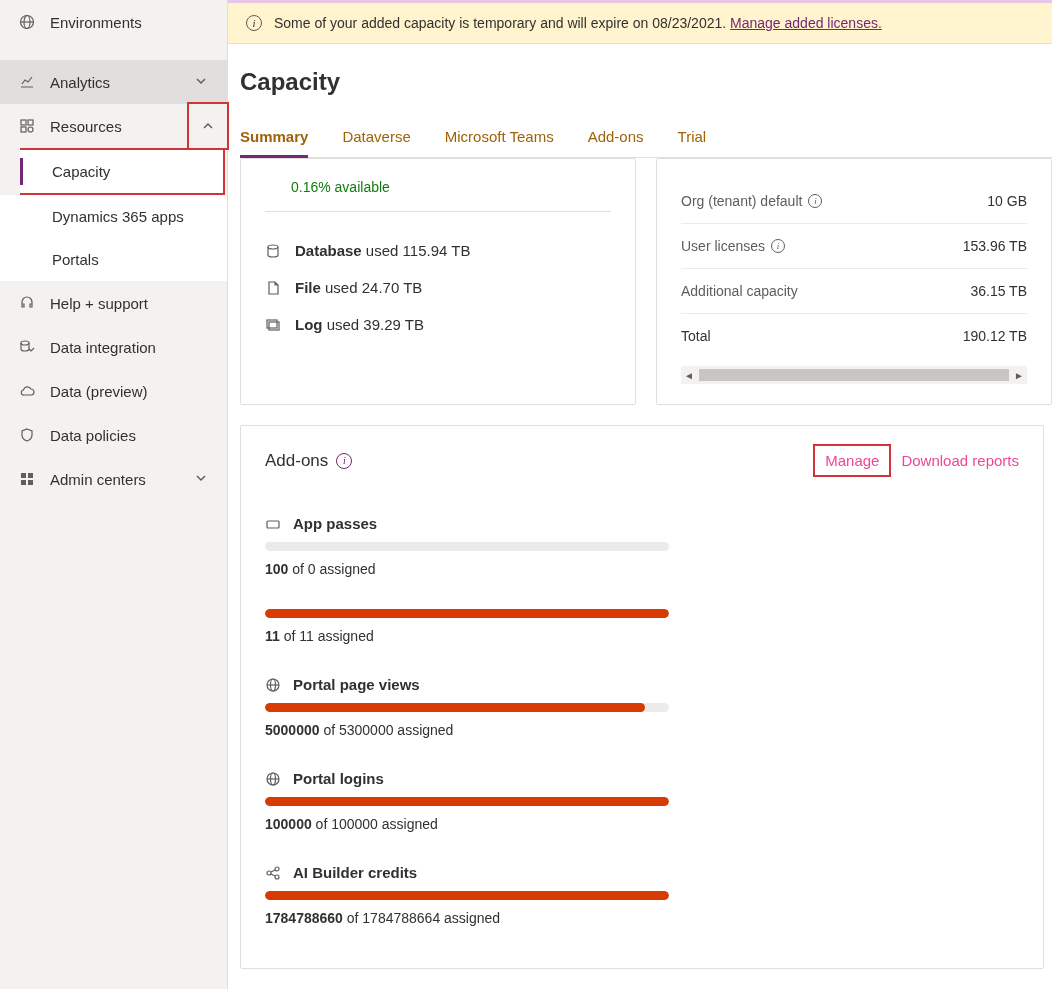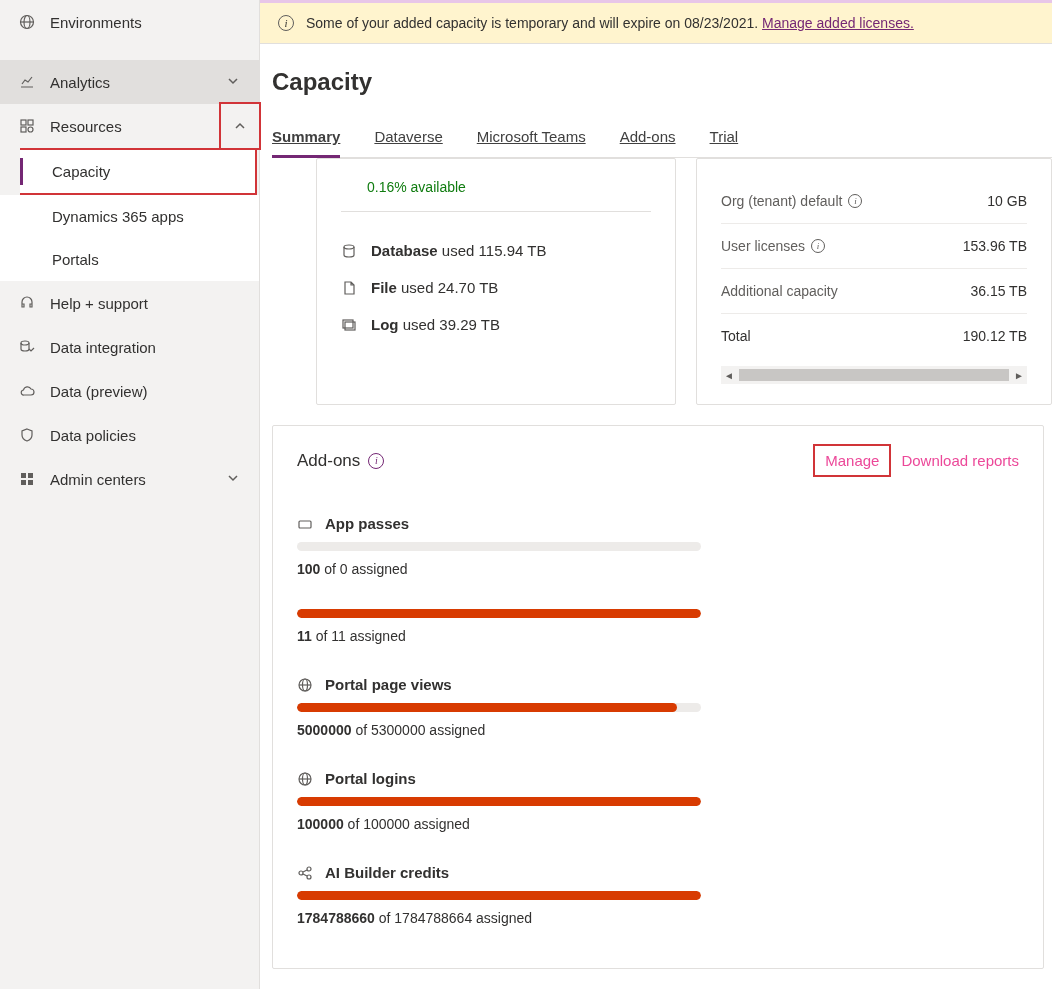--- a/index.html
+++ b/index.html
@@ -7,21 +7,21 @@
     font-family: "Segoe UI", -apple-system, sans-serif;
     font-size: 14px;
     color: #323130;
     background: #fff;
     width: 1052px;
     height: 989px;
     overflow: hidden;
     display: flex;
   }
   .sidebar {
-    width: 260px;
+    width: 228px;
     background: #f3f2f1;
     border-right: 1px solid #e1dfdd;
     flex-shrink: 0;
   }
   .sidebar-item {
     display: flex;
     align-items: center;
     padding: 13px 18px;
     cursor: pointer;
     gap: 14px;
@@ -89,28 +89,28 @@
     font-size: 11px; font-style: italic; font-family: serif;
   }
   .content { padding: 24px 0 0 12px; flex: 1; overflow-y: auto; }
   .page-title { font-size: 24px; font-weight: 600; padding: 0 0 32px 0; }
   .tabs {
     display: flex; gap: 34px; border-bottom: 1px solid #e1dfdd;
     margin-bottom: 0;
   }
   .tab {
     padding: 0 0 12px 0; cursor: pointer; font-size: 15px;
-    position: relative; color: #404040; text-decoration: underline;
+    position: relative; color: #a16207;
   }
   .tab.active { font-weight: 600; }
   .tab.active::after {
     content: ""; position: absolute; bottom: -1px; left: 0; right: 0;
     height: 3px; background: #742774;
   }
-  .cards-row { display: flex; gap: 20px; margin-top: 0; margin-left: 44px; }
+  .cards-row { display: flex; gap: 20px; margin-top: 0; }
   .card {
     border: 1px solid #e1dfdd; border-radius: 2px; padding: 20px 24px;
     background: #fff; flex: 1;
   }
   .card-left { min-width: 360px; }
   .card-right { min-width: 350px; }
   .avail { color: #107c10; font-size: 14px; padding-left: 26px; padding-bottom: 16px; border-bottom: 1px solid #e1dfdd; margin-bottom: 20px; }
   .usage-row { display: flex; align-items: center; gap: 12px; padding: 10px 0; font-size: 15px; }
   .usage-row .ico { width: 18px; display: inline-flex; color: #605e5c; }
   .tbl-row {

